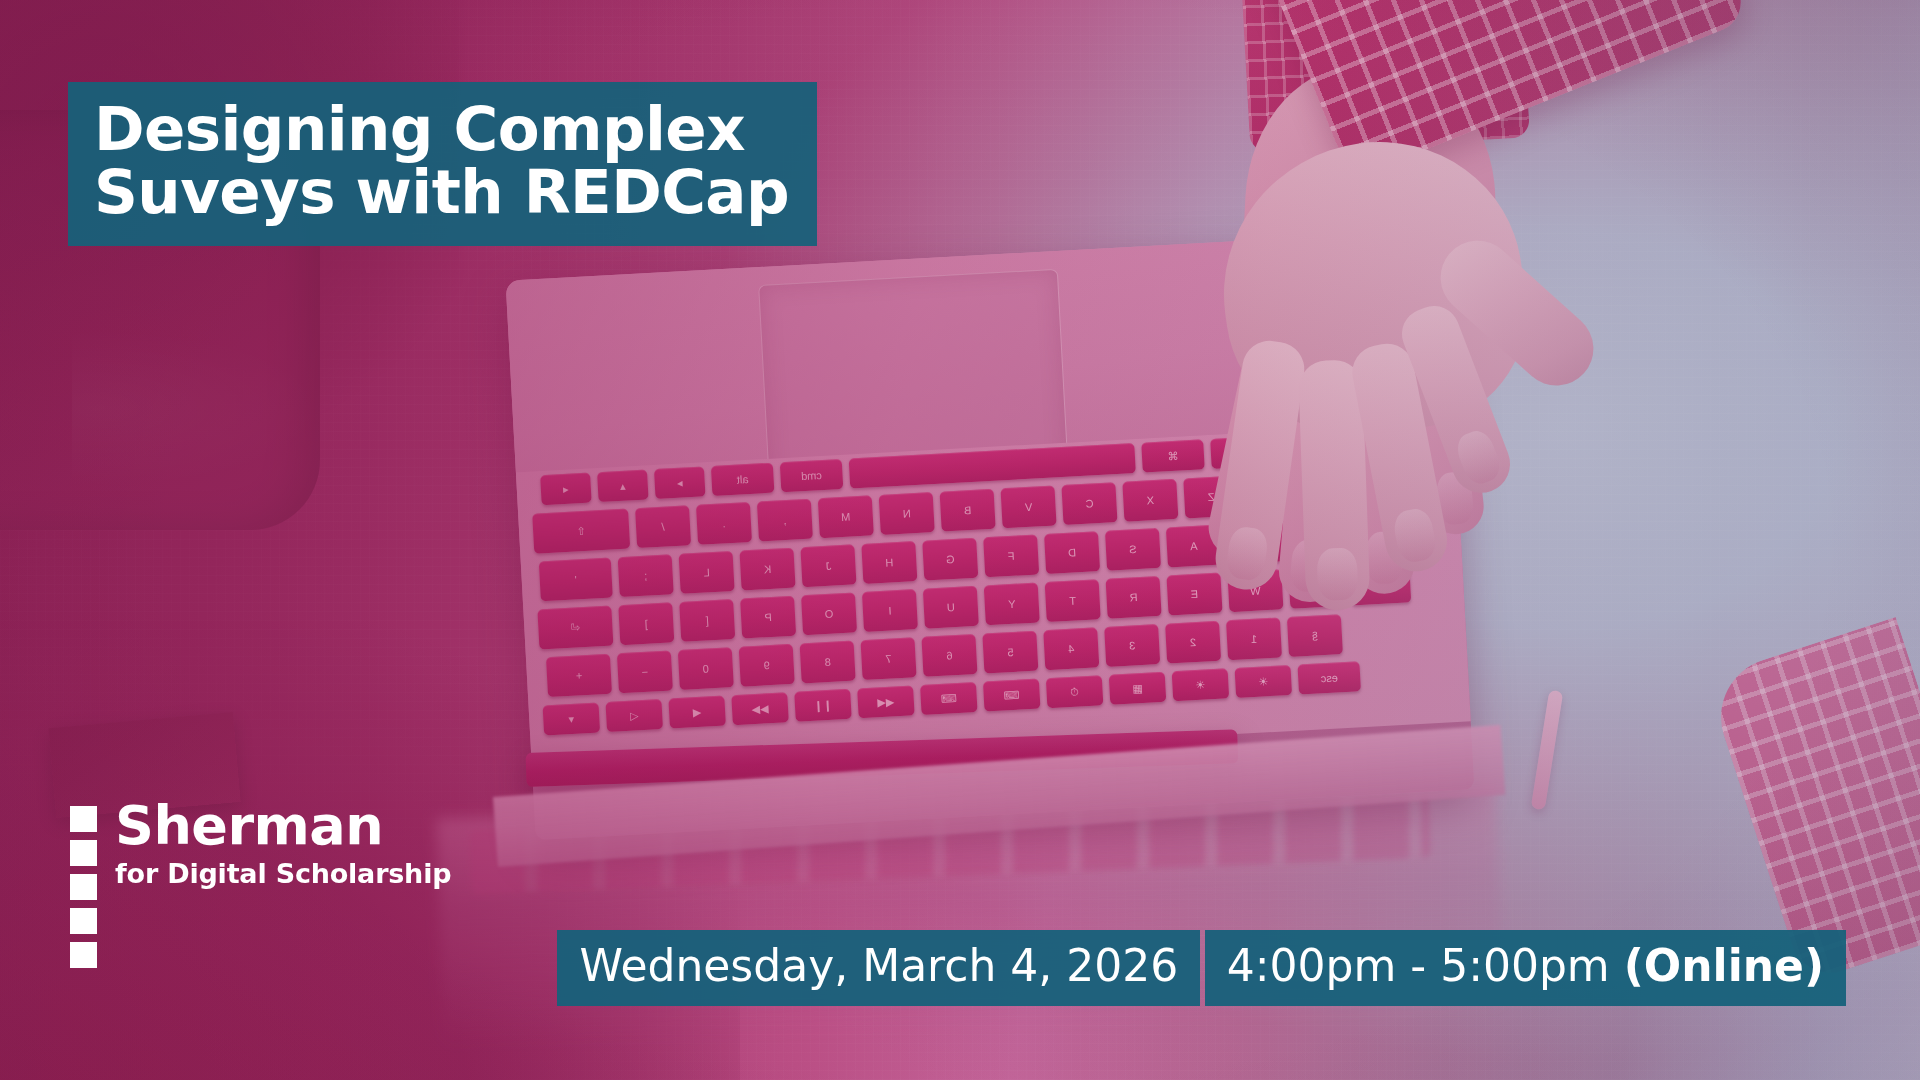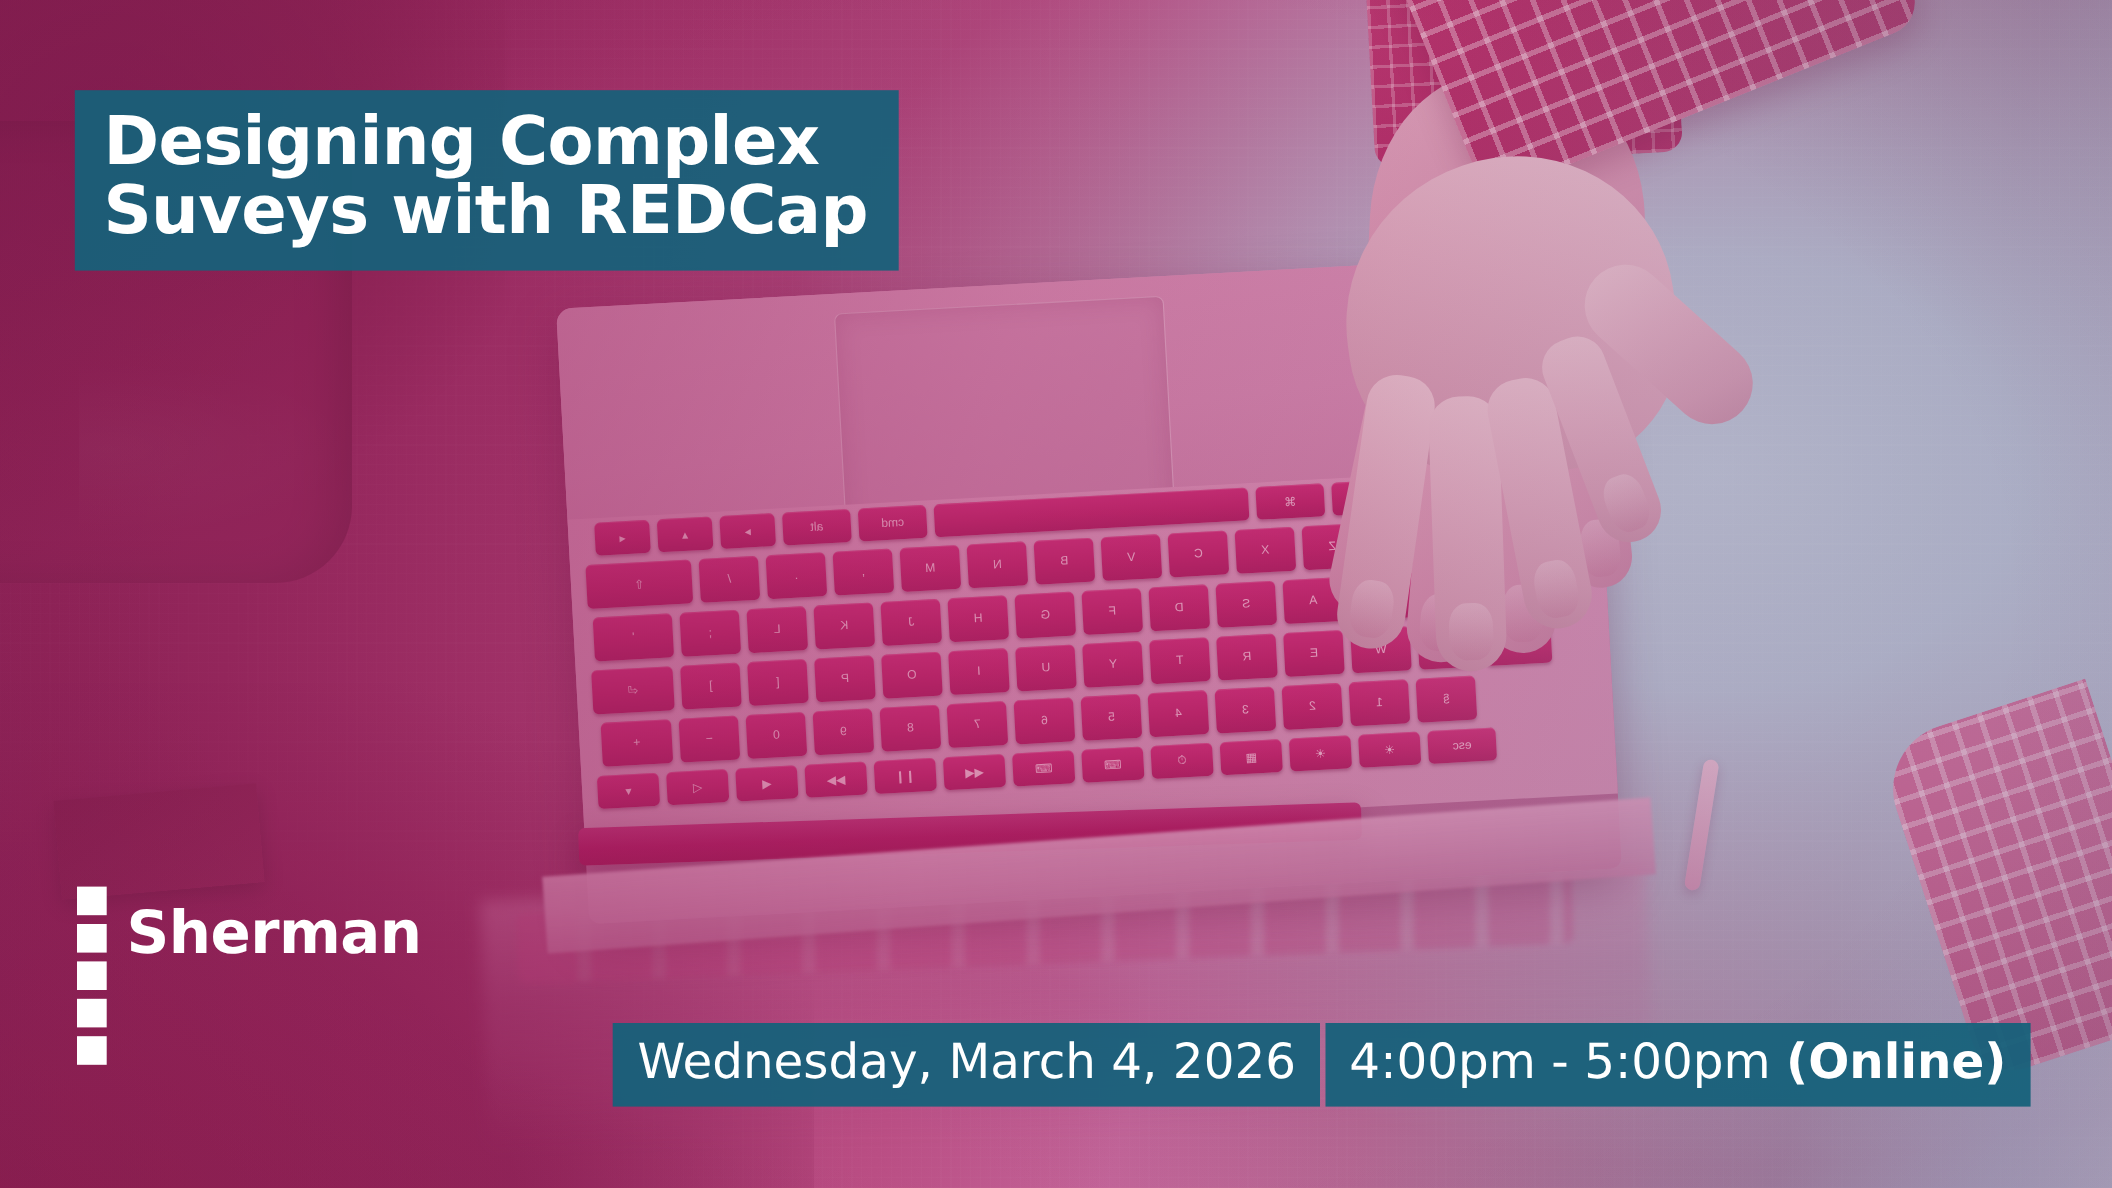--- a/index.html
+++ b/index.html
@@ -247,21 +247,21 @@
     line-height:1.03;
     letter-spacing:-0.6px;
     white-space:nowrap;
   }
 
   
   .logo { position:absolute; left:70px; top:800px; width:430px; }
   .logo-inner { display:flex; align-items:flex-start; }
   .logo-squares { display:flex; flex-direction:column; gap:8px; margin-right:18px; padding-top:6px; }
   .sq { width:27px; height:26px; background:#ffffff; }
-  .logo-words { display:flex; flex-direction:column;margin-top:22px; }
+  .logo-words { display:flex; flex-direction:column; }
   .logo-l1, .logo-l2 {
     color:#fff; font-family:"DejaVu Sans", sans-serif; font-weight:bold;
     font-size:54px; line-height:0.95; letter-spacing:-0.5px;
   }
   .logo-l3 {
     color:#fff; font-family:"DejaVu Sans", sans-serif; font-weight:bold;
     font-size:27px; line-height:1.25; letter-spacing:-0.2px; margin-top:6px;
   }
 
   
@@ -443,20 +443,21 @@
     <div class="logo-inner">
       <div class="logo-squares">
         <span class="sq"></span>
         <span class="sq"></span>
         <span class="sq"></span>
         <span class="sq"></span>
         <span class="sq"></span>
       </div>
       <div class="logo-words">
         <div class="logo-l1">Sherman</div>
+        <div class="logo-l3">for Digital Scholarship</div>
       </div>
     </div>
   </div>
 
   <div class="date-stack">
     <div class="date-box">
       <span>Wednesday, March 4, 2026</span>
     </div>
     <div class="date-box">
       <span>4:00pm - 5:00pm </span><span class="time-strong">(Online)</span>

